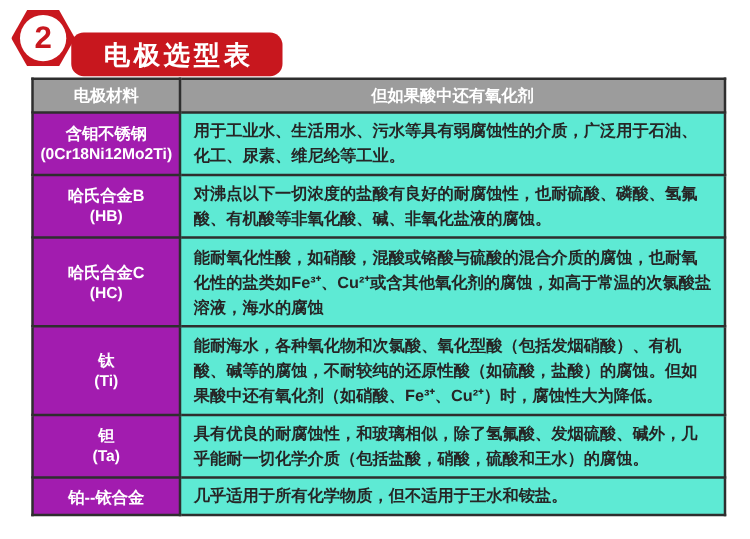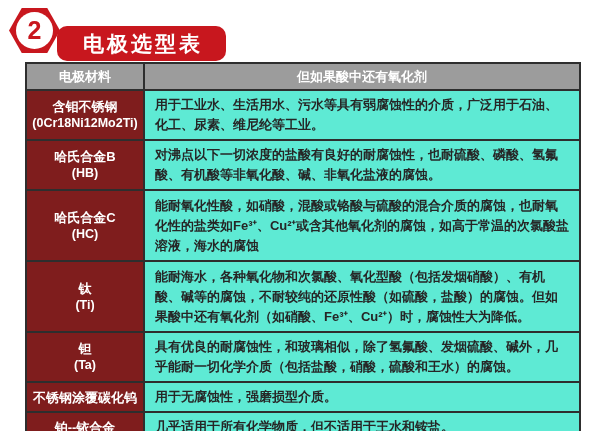--- a/index.html
+++ b/index.html
@@ -55,21 +55,21 @@
   table.sel th {
     background:#9c9c9c;
     color:#ffffff;
     font-size:13px; font-weight:bold;
     height:23px;
     text-align:center;
     padding:1px 2px;
   }
   col.c-material { width:118px; }
   td.mat {
-    background:#7f1d1d;
+    background:#a21caf;
     color:#ffffff;
     font-weight:bold;
     text-align:center;
     vertical-align:middle;
     font-size:13px;
     line-height:17px;
     padding:2px 1px;
   }
   td.mat .m2 { display:block; font-size:12.5px; }
   td.desc {
@@ -138,24 +138,18 @@
     </tr>
     <tr>
       <td class="mat">
         <span class="m1">钽</span>
         <span class="m2">(Ta)</span>
       </td>
       <td class="desc">具有优良的耐腐蚀性，和玻璃相似，除了氢氟酸、发烟硫酸、碱外，几乎能耐一切化学介质（包括盐酸，硝酸，硫酸和王水）的腐蚀。</td>
     </tr>
     <tr>
       <td class="mat">
-        <span class="m1">不锈钢涂覆碳化钨</span>
-      </td>
-      <td class="desc">用于无腐蚀性，强磨损型介质。</td>
-    </tr>
-    <tr>
-      <td class="mat">
         <span class="m1">铂--铱合金</span>
       </td>
       <td class="desc">几乎适用于所有化学物质，但不适用于王水和铵盐。</td>
     </tr>
   </tbody>
 </table>
 
 </body></html>

